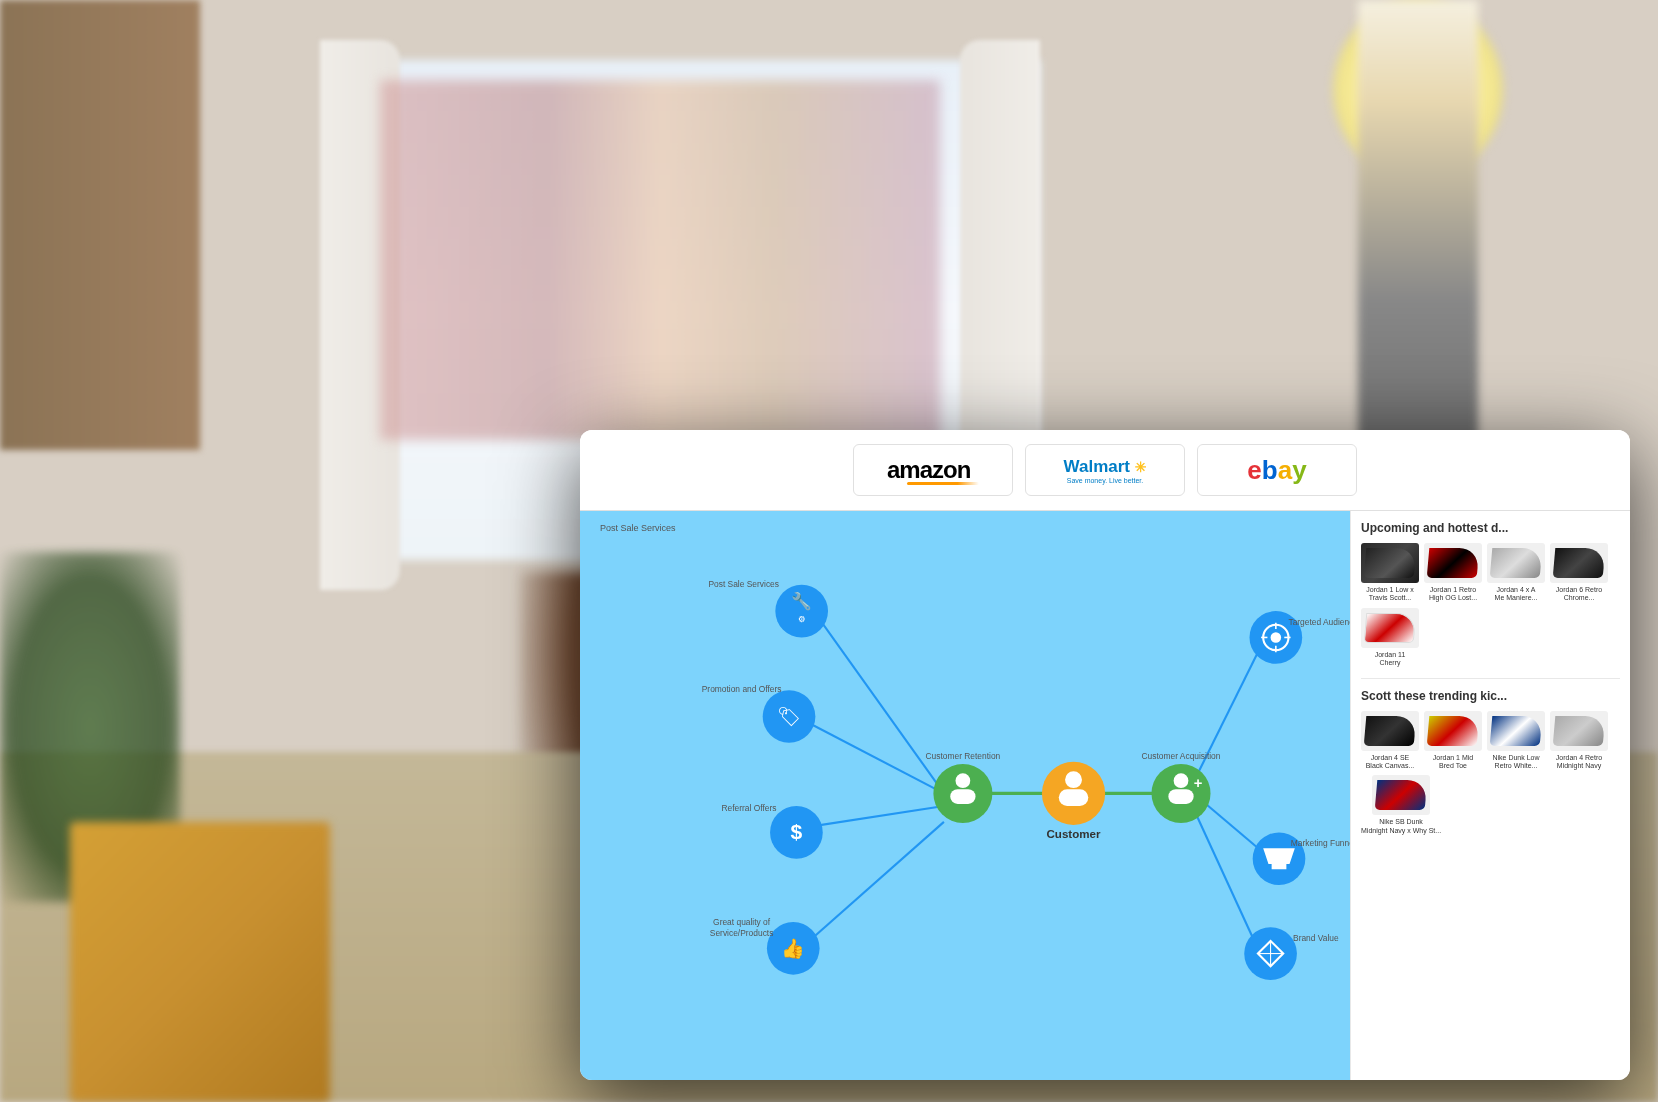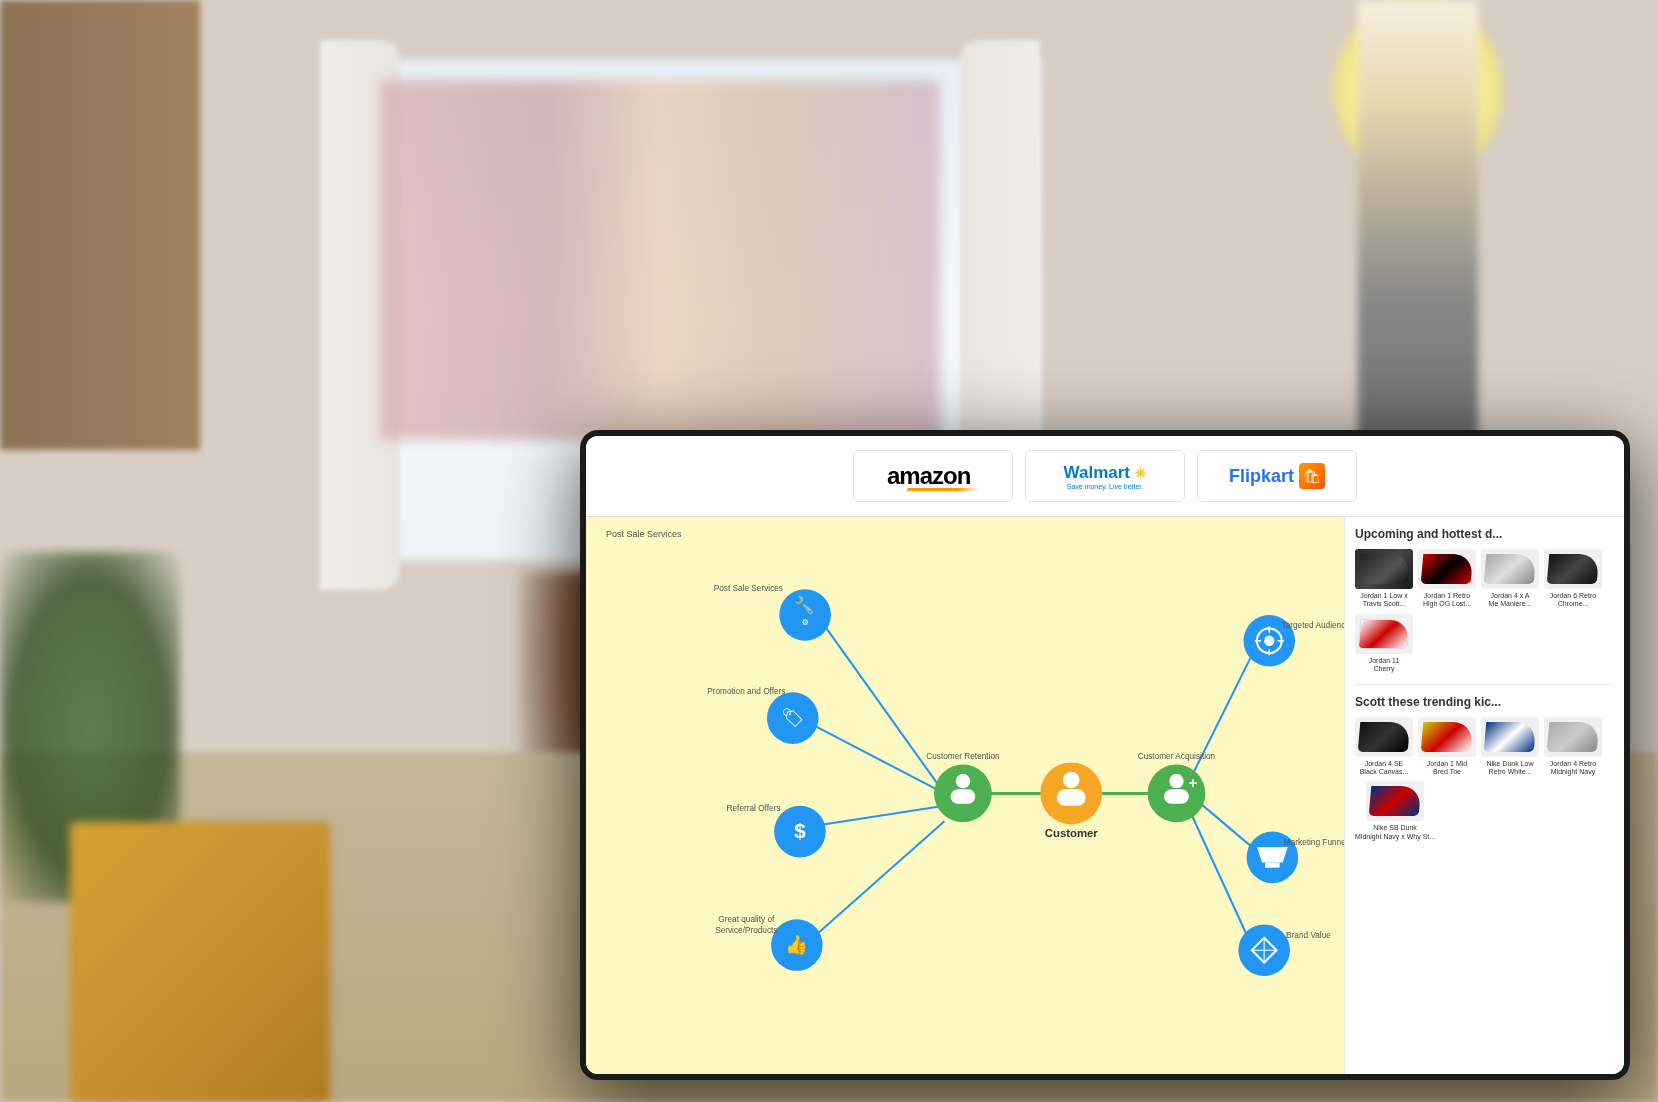--- a/index.html
+++ b/index.html
@@ -120,21 +120,21 @@
     
     .monitor-frame {
       position: absolute;
       top: 430px;
       left: 580px;
       width: 1050px;
       height: 650px;
       background: #1a1a1a;
       border-radius: 18px;
       box-shadow: 0 20px 80px rgba(0,0,0,0.7);
-      padding: 6px;
+      padding: 0;
     }
 
     .monitor-screen {
       width: 100%;
       height: 100%;
       background: #ffffff;
       border-radius: 12px;
       overflow: hidden;
       display: flex;
       flex-direction: column;
@@ -167,21 +167,21 @@
       display: flex;
       flex: 1;
       overflow: hidden;
     }
 
     
     .diagram-section {
       flex: 1;
       position: relative;
       padding: 10px;
-      background: #fef9c3;
+      background: #7dd3fc;
       text-align: center;
     }
 
     .post-sale-label {
       font-size: 9px;
       color: #555;
       position: absolute;
       top: 12px;
       left: 20px;
     }
@@ -283,26 +283,23 @@
           <div style="width:72px;height:3px;background:linear-gradient(90deg,#f90 70%,transparent 100%);border-radius:2px;margin-top:-2px;margin-left:20px;"></div>
         </div>
       </div>
       <div class="logo-box">
         <div style="display:flex;flex-direction:column;align-items:center;">
           <span style="font-size:17px;font-weight:bold;color:#007dc6;font-family:Arial;">Walmart <span style="color:#ffc220;font-size:14px;">✳</span></span>
           <span style="font-size:7px;color:#007dc6;">Save money. Live better.</span>
         </div>
       </div>
       <div class="logo-box">
-        <div style="display:flex;align-items:center;gap:5px;">
-          <span style="font-size:18px;font-weight:bold;color:#2874f0;font-family:Arial;">Flipkart</span>
-          <div style="width:26px;height:26px;background:linear-gradient(135deg,#f90 0%,#f50 100%);border-radius:4px;display:flex;align-items:center;justify-content:center;">
-            <span style="color:#fff;font-size:14px;">🛍</span>
-          </div>
-        </div>
+        <span style="font-size:26px;font-weight:bold;font-family:Arial;">
+          <span style="color:#e53238;">e</span><span style="color:#0064d2;">b</span><span style="color:#f5af02;">a</span><span style="color:#86b817;">y</span>
+        </span>
       </div>
     </div>
 
     <div class="main-content">
 
       <div class="diagram-section">
         <span class="post-sale-label">Post Sale Services</span>
 
         <svg class="diagram-svg" viewBox="0 0 720 540">
 

